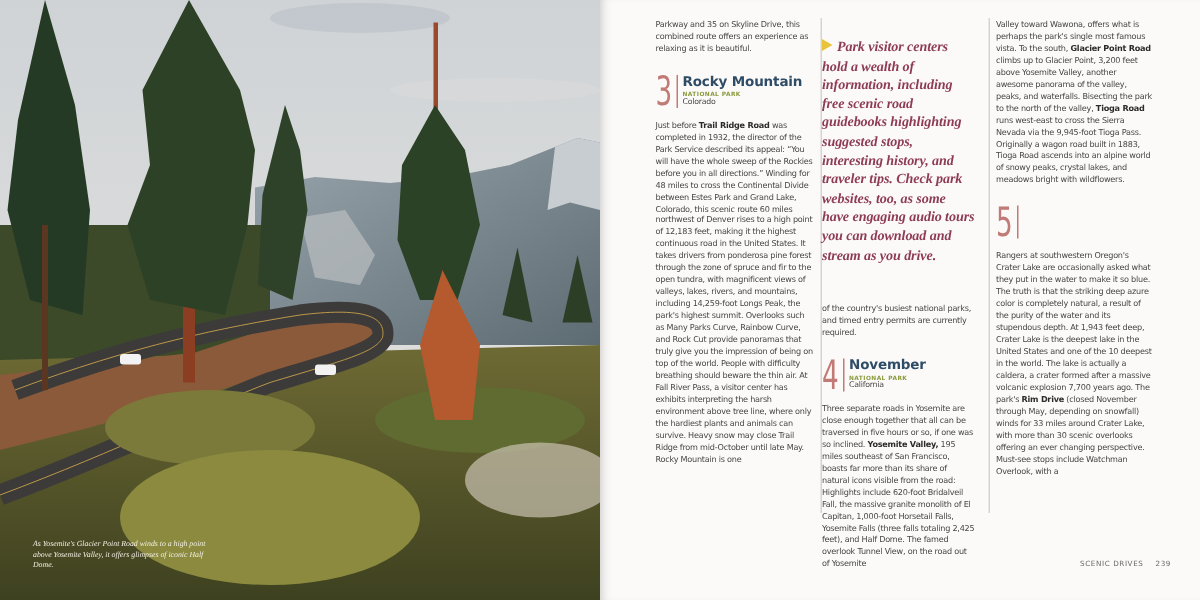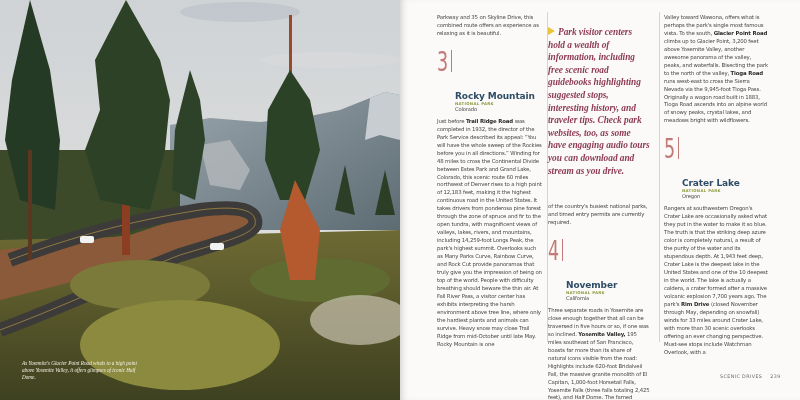--- a/index.html
+++ b/index.html
@@ -15,21 +15,21 @@
   .col b { color:#2d2a2a; font-weight:bold; }
   .col1 { left:37px; width:105px; top:14px; }
   .col2 { left:148px; width:102px; }
   .col3 { left:264px; width:104px; top:14px; }
   .vline { position:absolute; top:12px; width:0.6px; height:330px; background:#d7d3cd; }
 
   .section-head { display:flex; align-items:flex-start; margin:10px 0 6px 0; }
   .big-num { font-family:"DejaVu Sans Condensed", "DejaVu Sans", sans-serif; font-size:27px; line-height:27px; color:#c27a76; font-weight:normal; transform:scaleX(0.72); transform-origin:left; width:13px; margin-right:1px; letter-spacing:-1px; }
   .head-bar { width:1px; height:22px; background:#c27a76; margin:2px 3px 0 0; }
   .head-text { display:flex; flex-direction:column; padding-top:2px; }
-  .park-name { font-family:"DejaVu Sans", sans-serif; font-weight:bold; font-size:9px; line-height:10px; color:#2e4c66; letter-spacing:-0.1px;margin-top:41px; }
+  .park-name { font-family:"DejaVu Sans", sans-serif; font-weight:bold; font-size:9px; line-height:10px; color:#2e4c66; letter-spacing:-0.1px; }
   .park-type { font-family:"DejaVu Sans", sans-serif; font-weight:bold; font-size:3.9px; line-height:5px; color:#8a9a3c; letter-spacing:0.3px; }
   .park-state { font-size:5.2px; line-height:6px; color:#4a4646; }
 
   .tip { font-family:"Liberation Serif", serif; font-style:italic; font-weight:bold; font-size:9.4px; line-height:12.6px; color:#8e3b55; margin-top:26px; letter-spacing:-0.05px; }
   .tip-arrow { display:inline-block; width:0; height:0; border-top:4px solid transparent; border-bottom:4px solid transparent; border-left:7px solid #e9c43a; margin-right:3px; vertical-align:0px; }
 
   .footer { position:absolute; top:374px; left:320px; font-size:4.8px; color:#6a6666; letter-spacing:0.4px; font-family:"DejaVu Sans", sans-serif; }
   .footer .pg { margin-left:8px; }
 </style>
 </head>
@@ -127,25 +127,20 @@
       <p><span>Three separate roads in Yosemite are close enough together that all can be traversed in five hours or so, if one was so inclined. </span><b>Yosemite Valley,</b><span> 195 miles southeast of San Francisco, boasts far more than its share of natural icons visible from the road: Highlights include 620-foot Bridalveil Fall, the massive granite monolith of El Capitan, 1,000-foot Horsetail Falls, Yosemite Falls (three falls totaling 2,425 feet), and Half Dome. The famed overlook Tunnel View, on the road out of Yosemite</span></p>
     </div>
 
     <div class="vline" style="left:259px"></div>
 
     <div class="col col3">
       <p><span>Valley toward Wawona, offers what is perhaps the park's single most famous vista. To the south, </span><b>Glacier Point Road</b><span> climbs up to Glacier Point, 3,200 feet above Yosemite Valley, another awesome panorama of the valley, peaks, and waterfalls. Bisecting the park to the north of the valley, </span><b>Tioga Road</b><span> runs west-east to cross the Sierra Nevada via the 9,945-foot Tioga Pass. Originally a wagon road built in 1883, Tioga Road ascends into an alpine world of snowy peaks, crystal lakes, and meadows bright with wildflowers.</span></p>
       <div class="section-head">
         <div class="big-num">5</div>
         <div class="head-bar"></div>
-        <div class="head-text">
-          <span class="park-name">Crater Lake</span>
-          <span class="park-type">NATIONAL PARK</span>
-          <span class="park-state">Oregon</span>
-        </div>
       </div>
       <p><span>Rangers at southwestern Oregon's Crater Lake are occasionally asked what they put in the water to make it so blue. The truth is that the striking deep azure color is completely natural, a result of the purity of the water and its stupendous depth. At 1,943 feet deep, Crater Lake is the deepest lake in the United States and one of the 10 deepest in the world. The lake is actually a caldera, a crater formed after a massive volcanic explosion 7,700 years ago. The park's </span><b>Rim Drive</b><span> (closed November through May, depending on snowfall) winds for 33 miles around Crater Lake, with more than 30 scenic overlooks offering an ever changing perspective. Must-see stops include Watchman Overlook, with a</span></p>
     </div>
 
     <div class="footer">
       <span>SCENIC DRIVES</span><span class="pg">239</span>
     </div>
   </div>
 </div>
 

